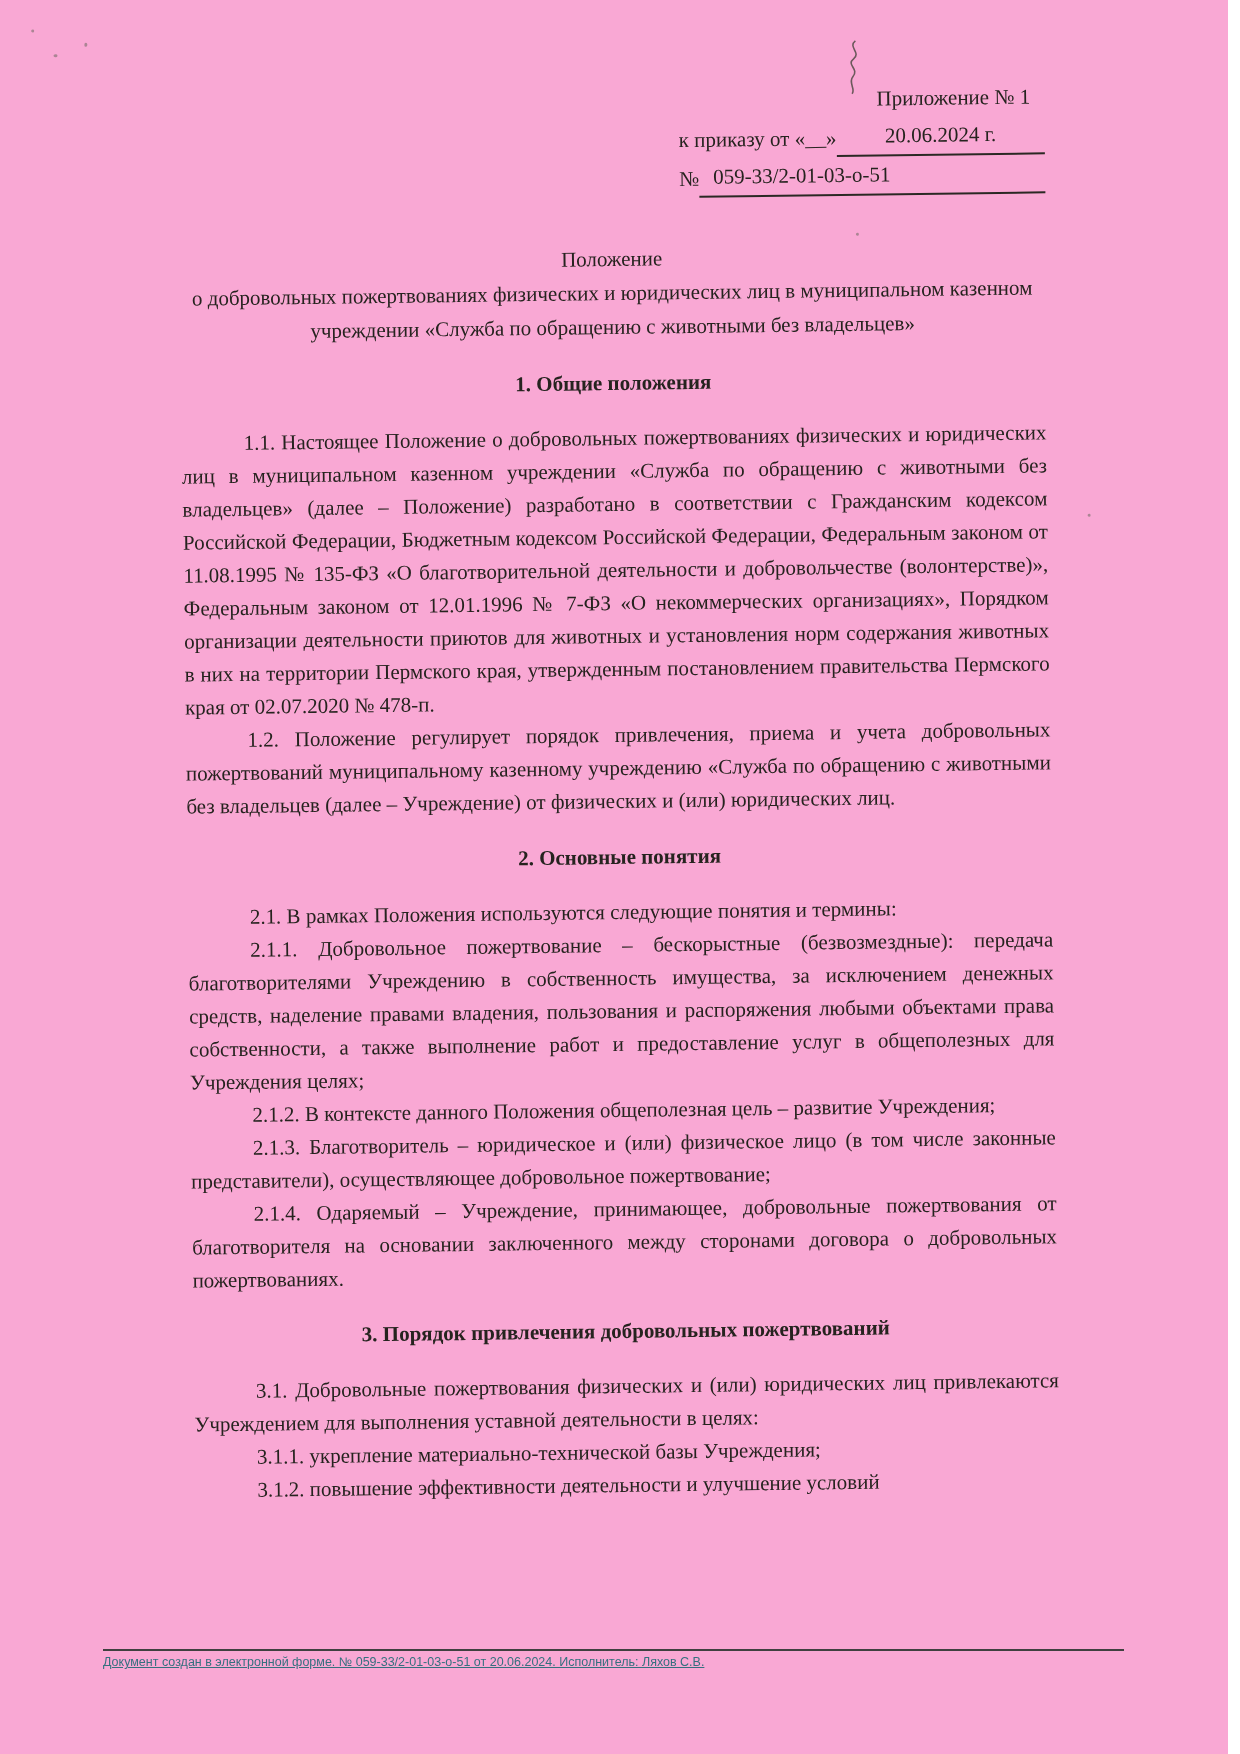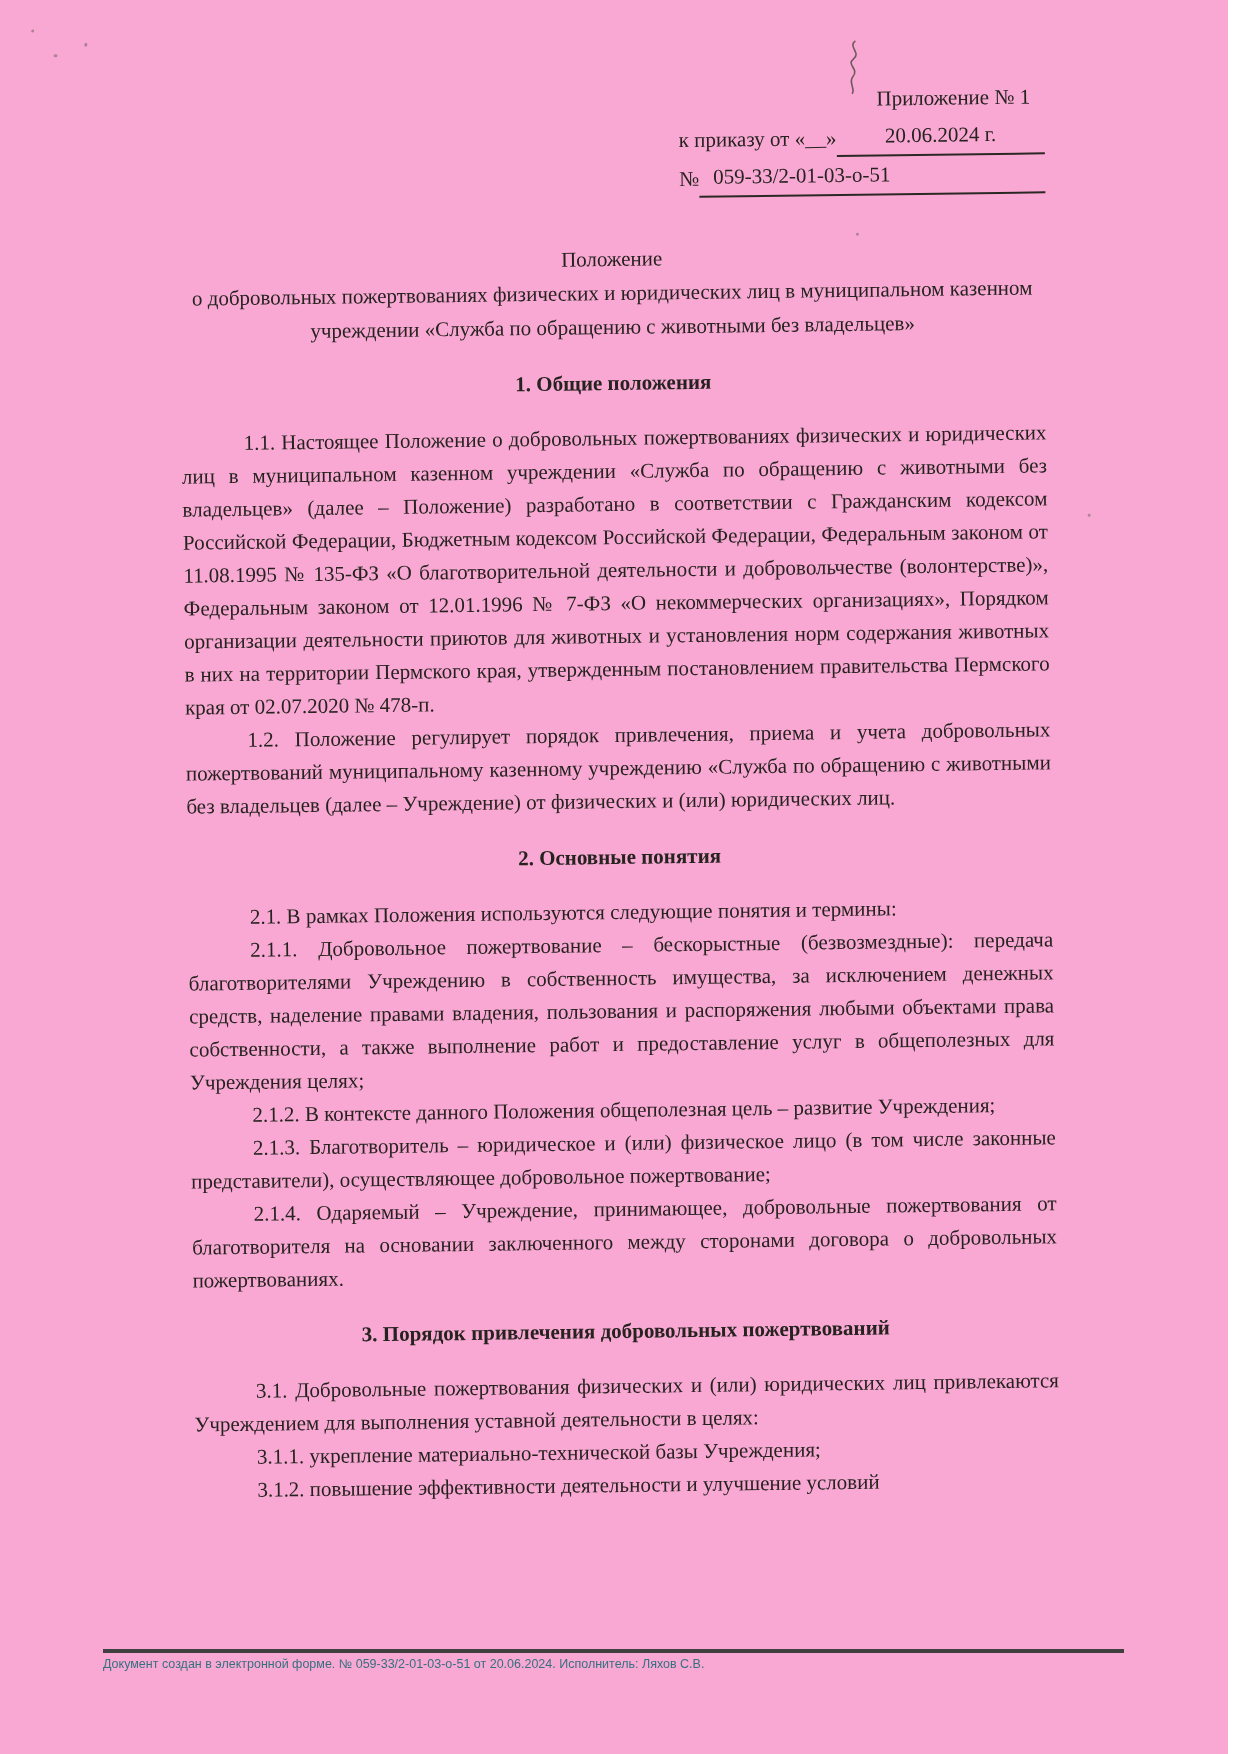--- a/index.html
+++ b/index.html
@@ -50,26 +50,27 @@
     line-height: 33px;
     text-align: justify;
     text-indent: 62px;
     margin: 0;
   }
   .footer {
     position: absolute;
     left: 103px;
     right: 104px;
     top: 1649px;
-    border-top: 4px solid #404040;
+    border-top: 2px solid #404040;
     padding-top: 3px;
     font-family: "Liberation Sans", sans-serif;
     font-size: 12.5px;
     line-height: 16px;
     color: #35707f;
+    text-decoration: underline;
   }
   .speck {
     position: absolute;
     background: #6b675f;
     border-radius: 50%;
     opacity: 0.55;
   }
   .artifact { position: absolute; }
 </style>
 </head>

